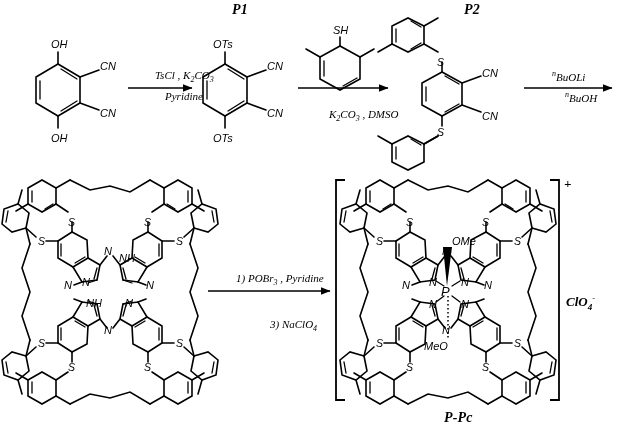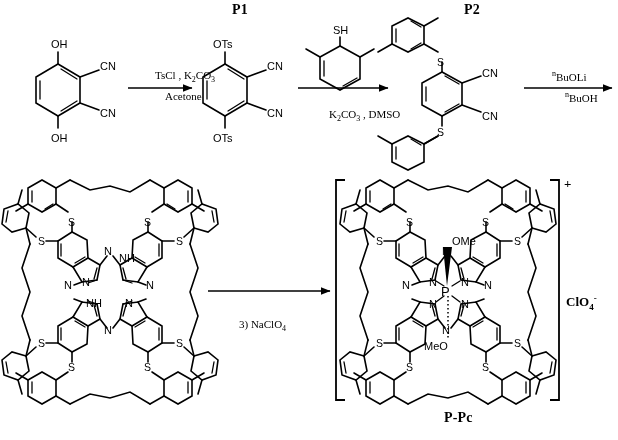--- a/index.html
+++ b/index.html
@@ -1,18 +1,18 @@
 <!DOCTYPE html>
 <html><head>
 <meta charset="utf-8">
 <style>
   html,body{margin:0;padding:0;background:#ffffff;}
   body{width:618px;height:440px;overflow:hidden;
        font-family:"Liberation Serif",serif;color:#000;}
-  #scheme{position:relative;width:618px;height:379px;}
+  #scheme{position:relative;width:618px;height:379px;font-style:italic;}
   .lbl{position:absolute;font-weight:bold;font-size:14px;letter-spacing:.2px;}
   .cond{position:absolute;font-size:11px;white-space:nowrap;margin-left:24px;}
   .cond sub{font-size:8px;}
   .cond sup{font-size:8px;}
   .atom{font-family:"Liberation Sans",sans-serif;font-size:11px;}
   .atomS{font-family:"Liberation Sans",sans-serif;font-size:10.5px;}
   svg{position:absolute;left:0;top:0;overflow:visible;}
   .bond{stroke:#000;stroke-width:1.6;fill:none;stroke-linecap:round;}
   .bondT{stroke:#000;stroke-width:1.3;fill:none;stroke-linecap:round;}
   .arrowline{stroke:#000;stroke-width:1.5;}
@@ -27,28 +27,29 @@
 </head>
 <body>
 
 <div id="scheme">
 
   <div class="lbl" style="left:232px;top:2px;">P1</div>
   <div class="lbl" style="left:464px;top:2px;">P2</div>
   <div class="lbl" style="left:444px;top:410px;">P-Pc</div>
 
   <div class="cond" style="left:131px;top:69px;">TsCl , K<sub>2</sub>CO<sub>3</sub></div>
-  <div class="cond" style="left:141px;top:90px;">Acetone</div>
+  <div class="cond" style="left:141px;top:90px;">Pyridine</div>
 
   <div class="cond" style="left:305px;top:108px;">K<sub>2</sub>CO<sub>3</sub> , DMSO</div>
 
   <div class="cond" style="left:528px;top:69px;text-align:right;"><sup>n</sup>BuOLi</div>
   <div class="cond" style="left:541px;top:90px;"><sup>n</sup>BuOH</div>
 
-  <div class="cond" style="left:215px;top:318px;">3) NaClO<sub>4</sub></div>
+  <div class="cond" style="left:212px;top:272px;">1) POBr<sub>3</sub> , Pyridine</div>
+  <div class="cond" style="left:246px;top:318px;">3) NaClO<sub>4</sub></div>
 
   <div class="chg" style="left:564px;top:176px;">+</div>
   <div class="anion" style="left:566px;top:293px;">ClO<sub>4</sub><sup>-</sup></div>
 
   <svg width="618" height="440" viewBox="0 0 618 440">
     <defs>
       <marker id="ah" markerWidth="10" markerHeight="8" refX="9.5" refY="4" orient="auto" markerUnits="userSpaceOnUse">
         <path d="M0,0 L10,4 L0,8 z" fill="#000"></path>
       </marker>
     </defs>

